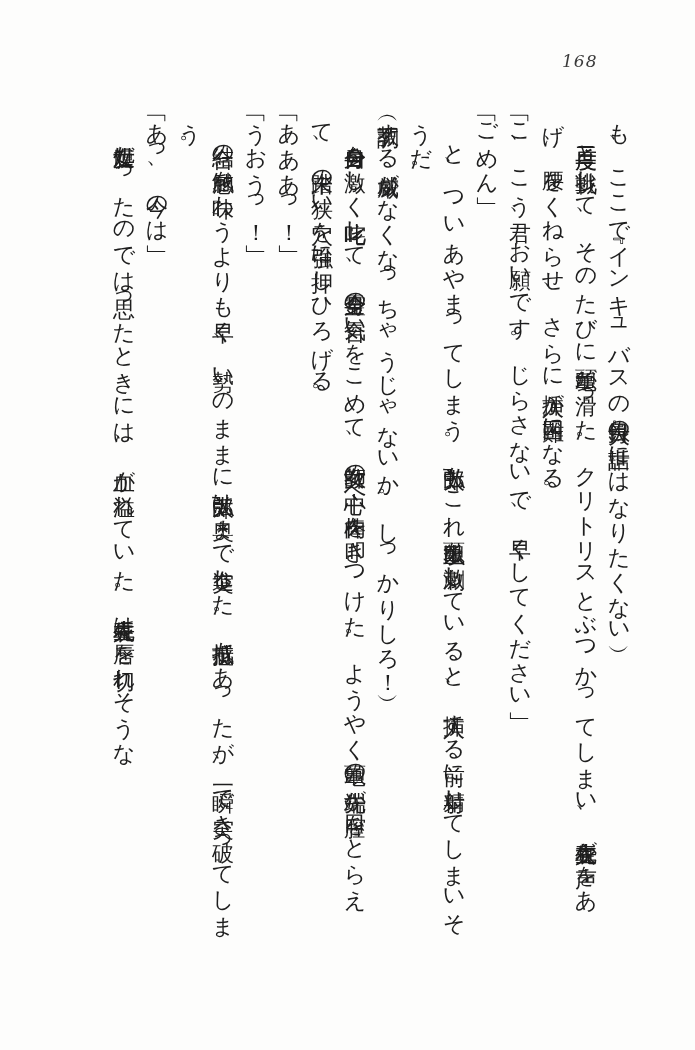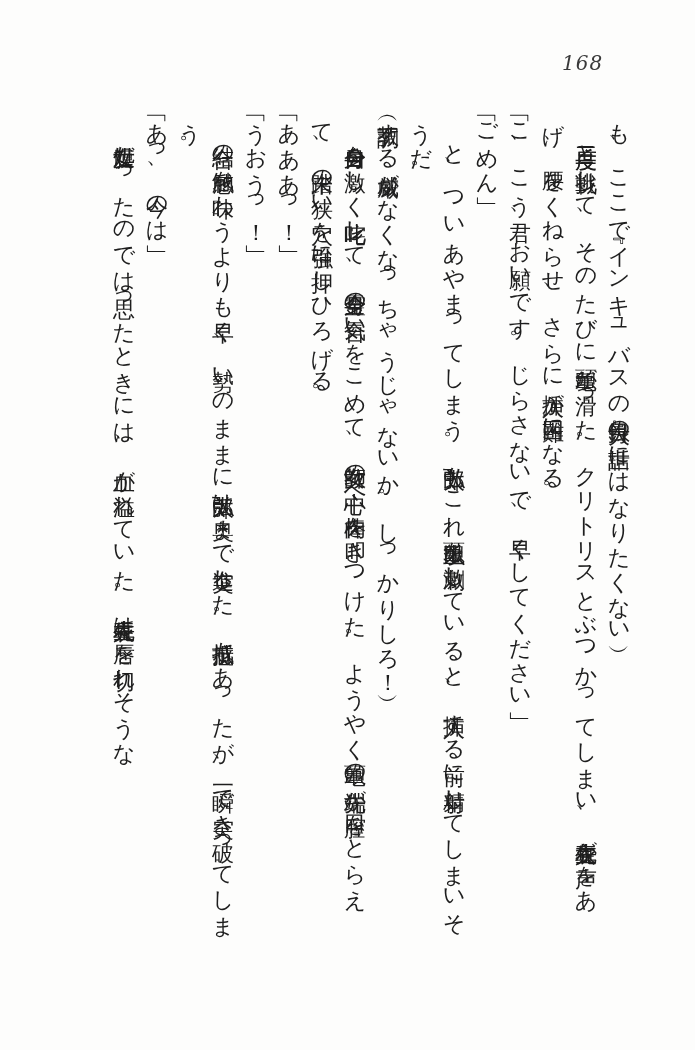--- a/index.html
+++ b/index.html
@@ -12,21 +12,21 @@
     position: relative;
     background: #fdfdfc;
     overflow: hidden;
     font-family: "DejaVu Serif", "Liberation Serif", serif;
     color: #1e1e1e;
   }
   .page-number {
     position: absolute;
     top: 51px;
     left: 562px;
-    font-size: 20px;
+    font-size: 17px;
     font-style: italic;
     letter-spacing: 1px;
     color: #3a3a3a;
   }
   .text-block {
     position: absolute;
     top: 108px;
     right: 59px;
     height: 836px;              
     writing-mode: vertical-rl;

